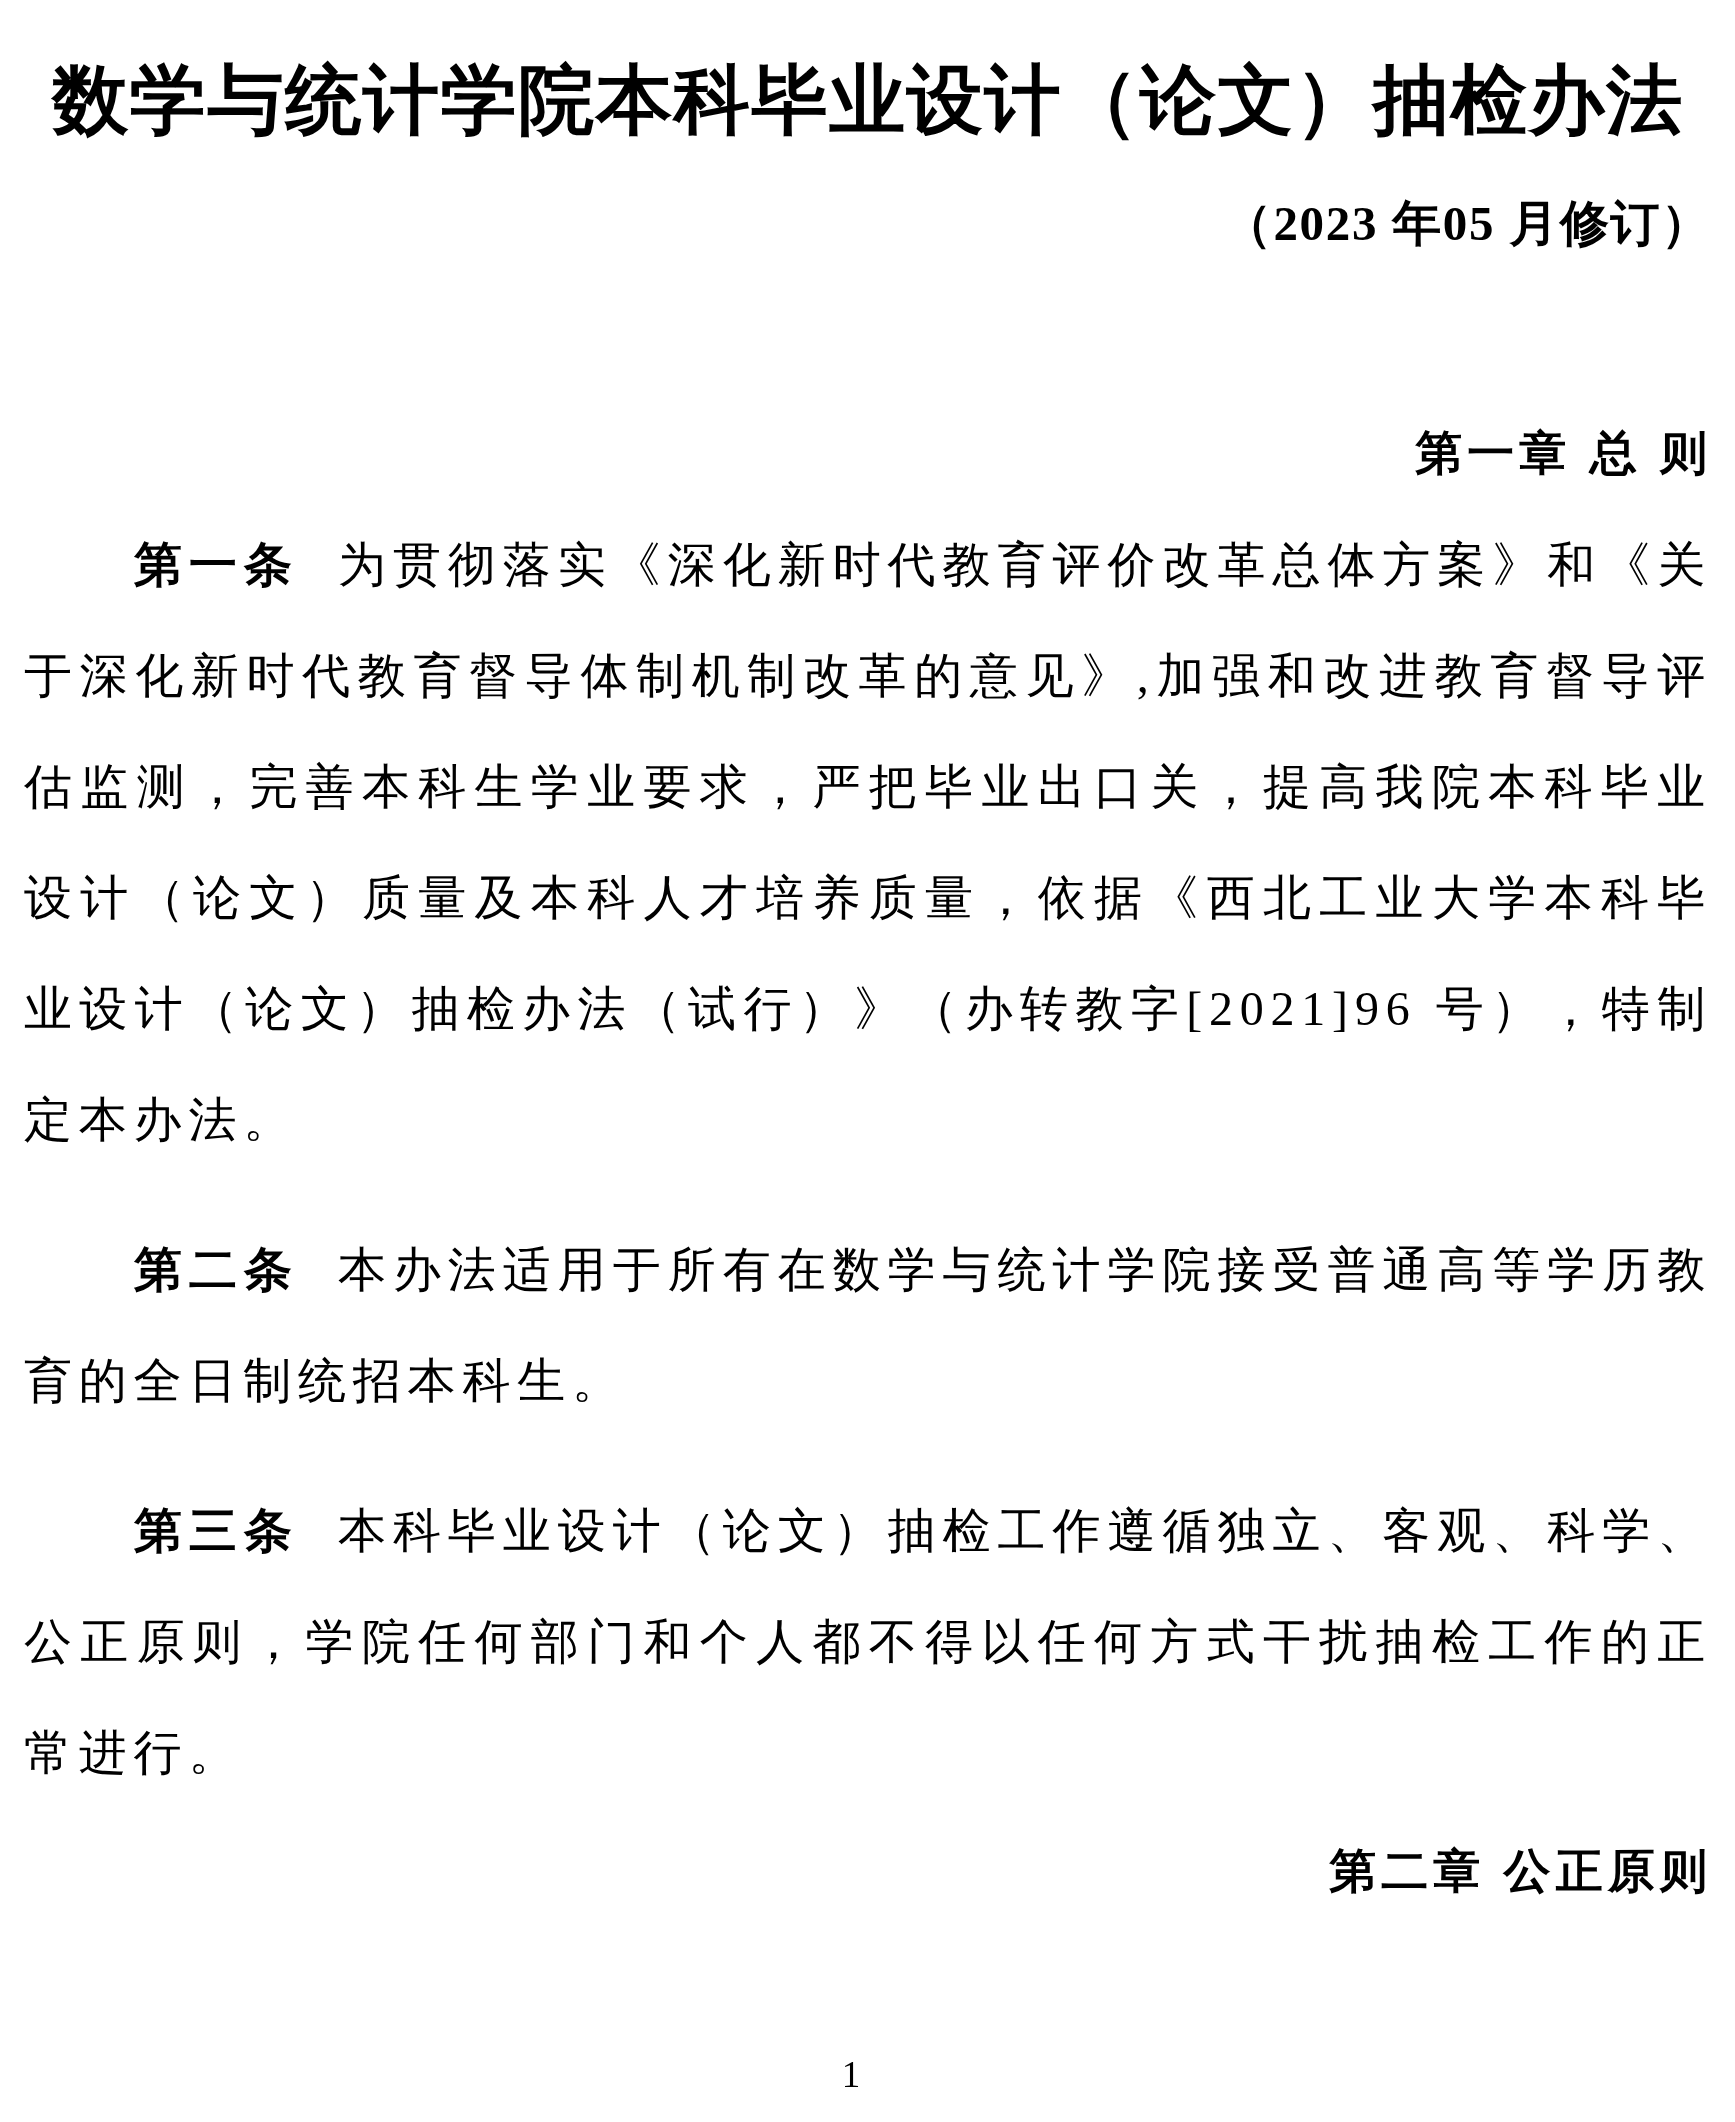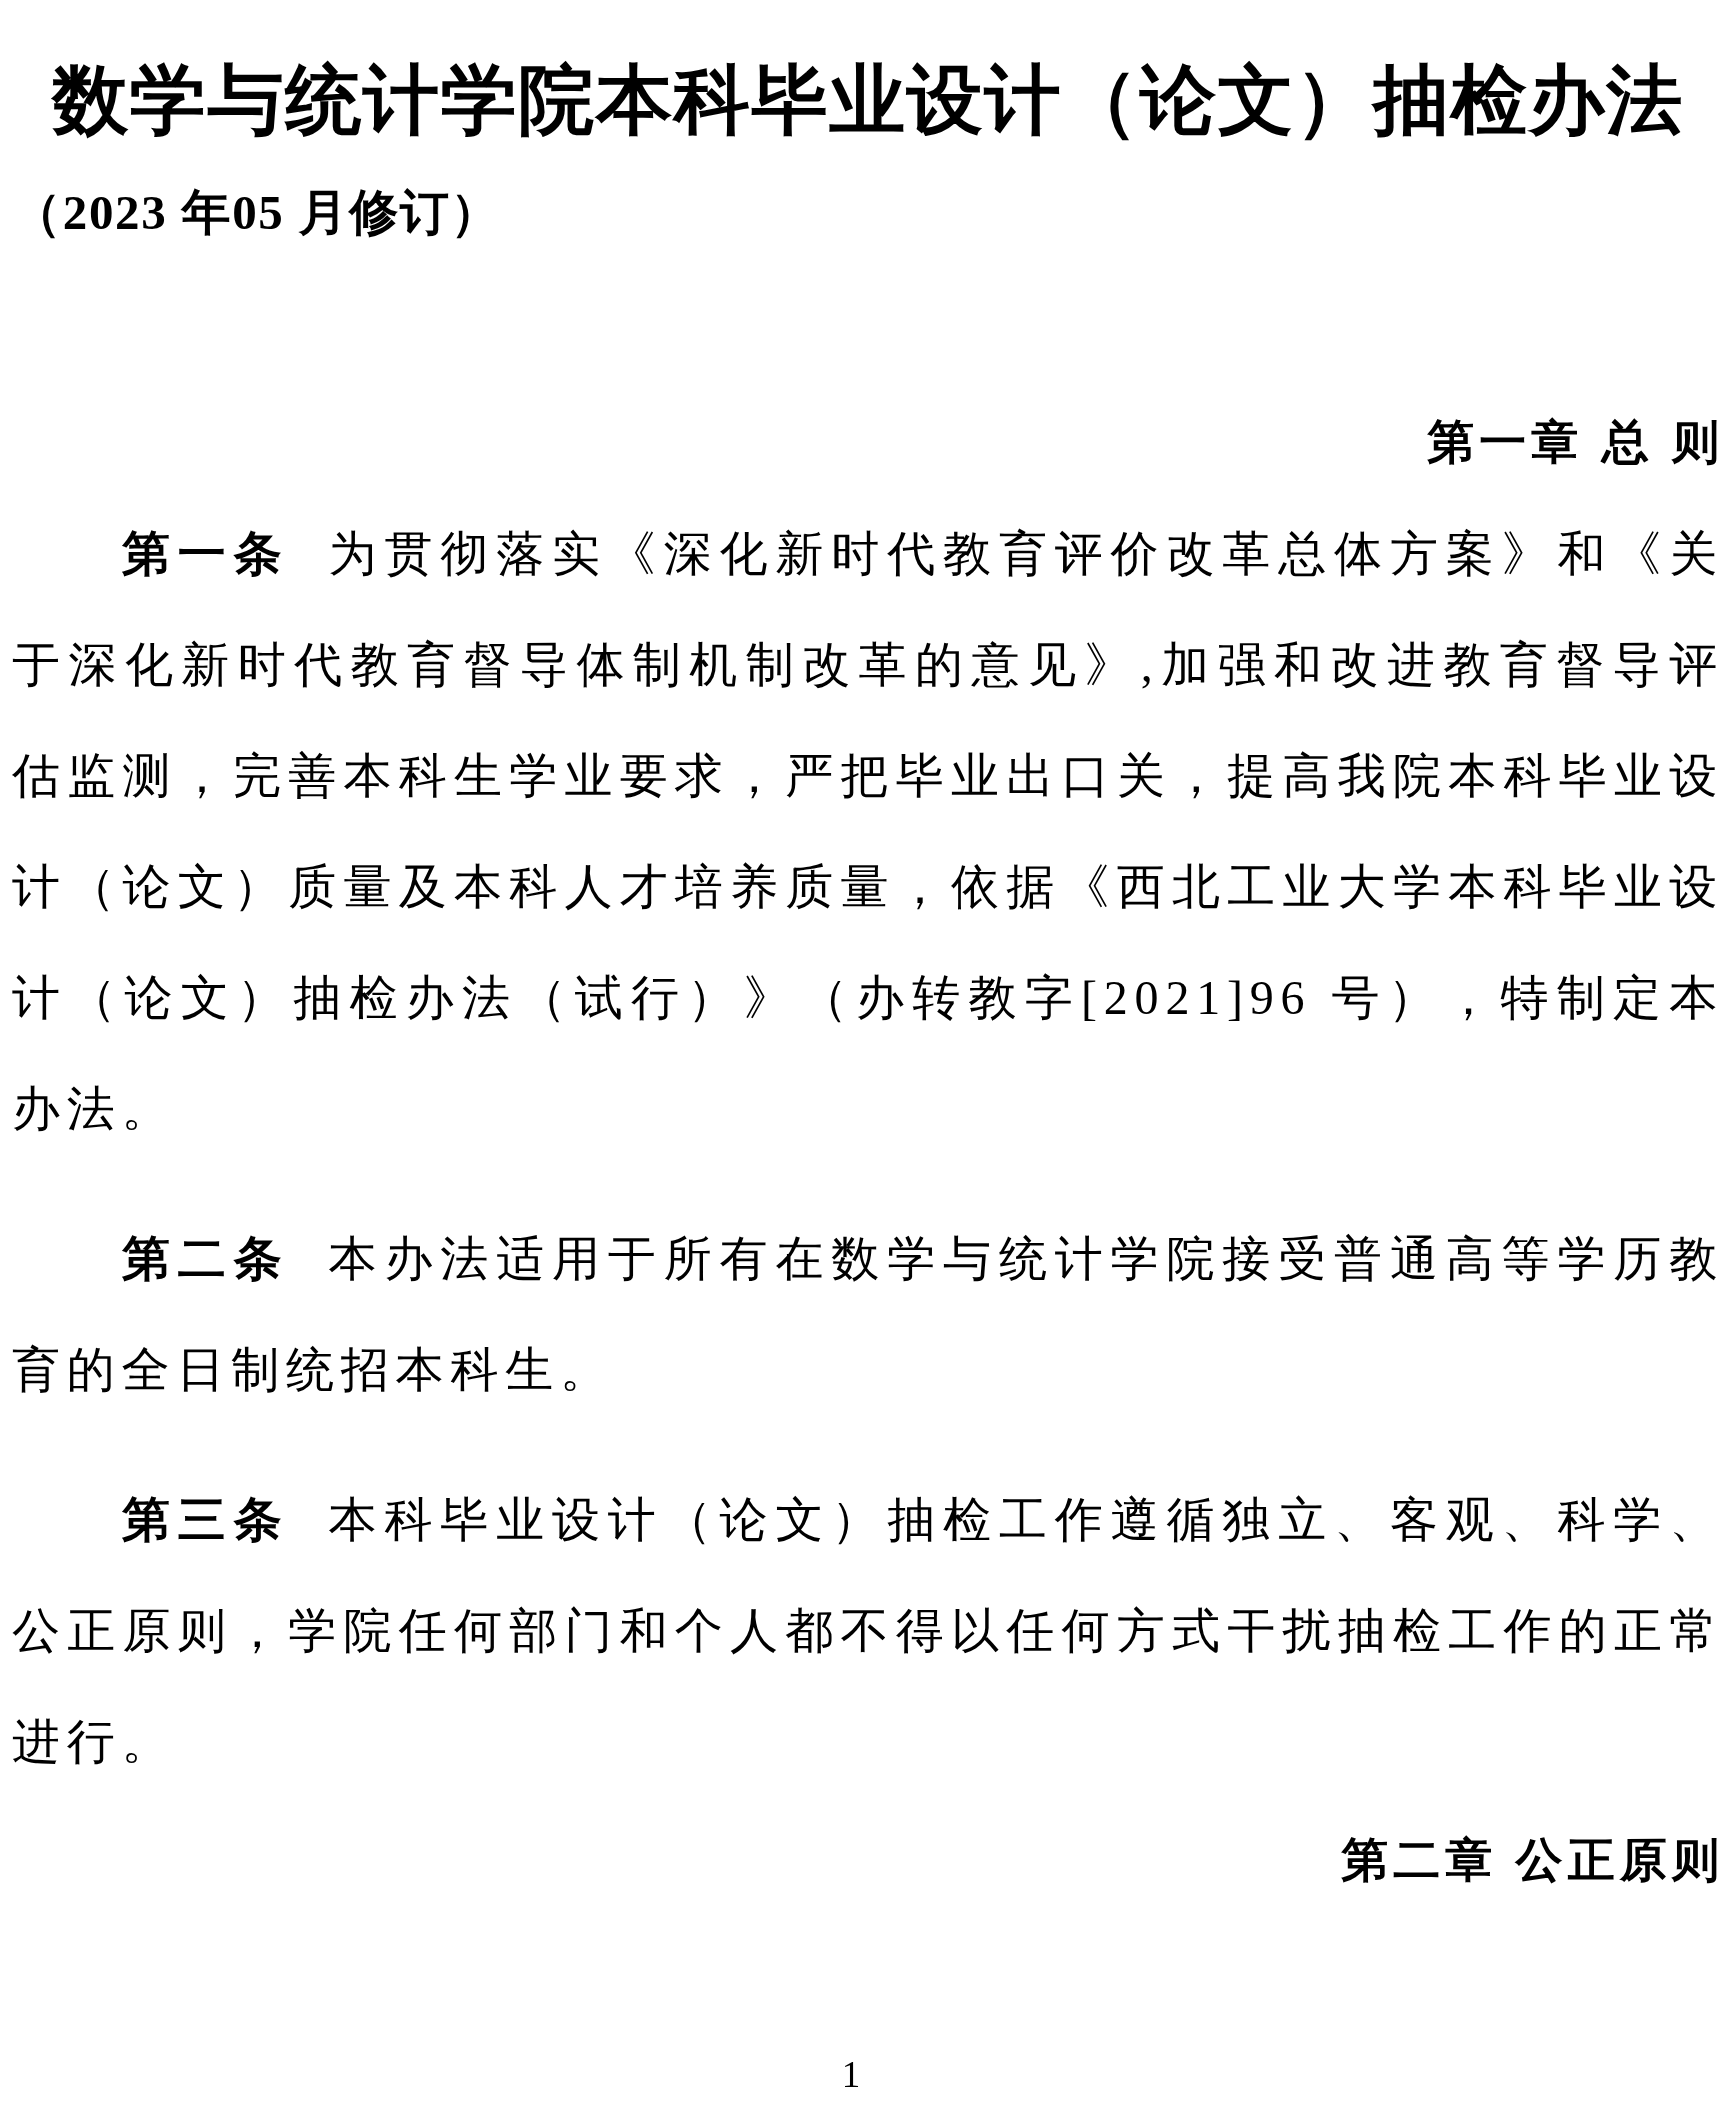--- a/index.html
+++ b/index.html
@@ -10,37 +10,37 @@
   }
   .page {
     position: relative;
     width: 1736px;
     height: 2122px;
     background: #ffffff;
     overflow: hidden;
     font-family: "Liberation Serif", "DejaVu Serif", serif;
   }
   .content {
-    padding: 0 12px;
+    padding: 0 24px;
   }
   .doc-title {
     margin: 53px 8.5px 0 8.5px;
     font-size: 76px;
     line-height: 95px;
     font-weight: bold;
     text-align: center;
     letter-spacing: 1.7px;
     white-space: nowrap;
   }
   .doc-subtitle {
-    margin: 33px 0 0 0;
+    margin: 44px 0 0 0;
     font-size: 49px;
     line-height: 64px;
     font-weight: bold;
-    text-align: left;
+    text-align: right;
     letter-spacing: 1.7px;
   }
   .chapter-heading {
     font-family: "Liberation Sans", "DejaVu Sans", sans-serif;
     font-weight: bold;
     font-size: 47px;
     line-height: 68px;
     text-align: right;
     letter-spacing: 5.1px;
     margin: 0;

